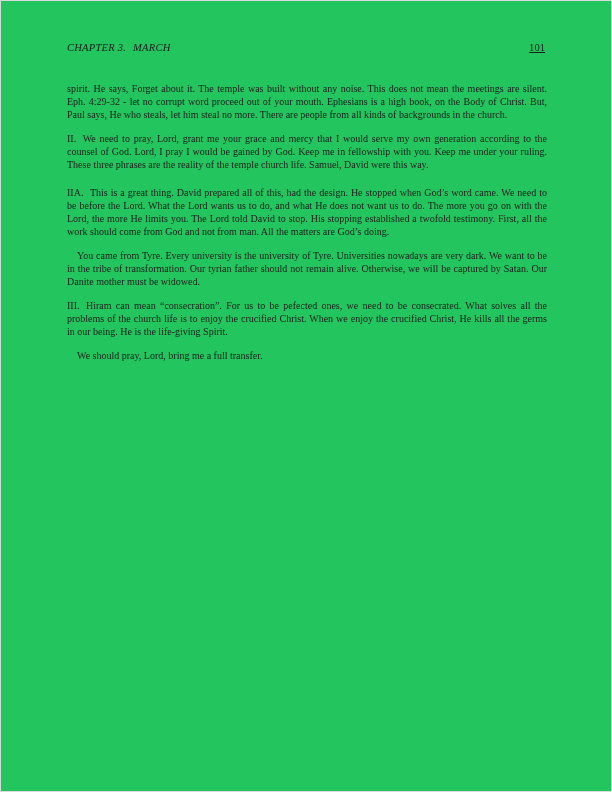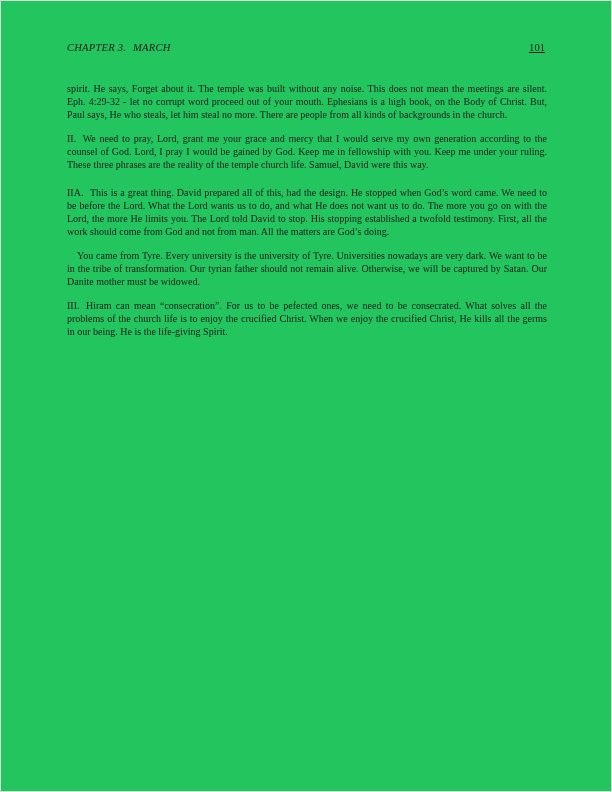--- a/index.html
+++ b/index.html
@@ -82,16 +82,17 @@
     <p class="para"><b class="plabel"></b><span>spirit. He says, Forget about it. The temple was built without any noise. This does not mean the meetings are silent. Eph. 4:29-32 - let no corrupt word proceed out of your mouth. Ephesians is a high book, on the Body of Christ. But, Paul says, He who steals, let him steal no more. There are people from all kinds of backgrounds in the church.</span></p>
 
     <p class="para extra-gap"><b class="plabel">II.</b><span>We need to pray, Lord, grant me your grace and mercy that I would serve my own generation according to the counsel of God. Lord, I pray I would be gained by God. Keep me in fellowship with you. Keep me under your ruling. These three phrases are the reality of the temple church life. Samuel, David were this way.</span></p>
 
     <p class="para"><b class="plabel">IIA.</b><span>This is a great thing. David prepared all of this, had the design. He stopped when God’s word came. We need to be before the Lord. What the Lord wants us to do, and what He does not want us to do. The more you go on with the Lord, the more He limits you. The Lord told David to stop. His stopping established a twofold testimony. First, all the work should come from God and not from man. All the matters are God’s doing.</span></p>
 
     <p class="para indent"><b class="plabel"></b><span>You came from Tyre. Every university is the university of Tyre. Universities nowadays are very dark. We want to be in the tribe of transformation. Our tyrian father should not remain alive. Otherwise, we will be captured by Satan. Our Danite mother must be widowed.</span></p>
 
     <p class="para"><b class="plabel">III.</b><span>Hiram can mean “consecration”. For us to be pefected ones, we need to be consecrated. What solves all the problems of the church life is to enjoy the crucified Christ. When we enjoy the crucified Christ, He kills all the germs in our being. He is the life-giving Spirit.</span></p>
 
+    <p class="para indent"><b class="plabel"></b><span>We should pray, Lord, bring me a full transfer.</span></p>
 
   </div>
 
 </div>
 
 </body></html>

